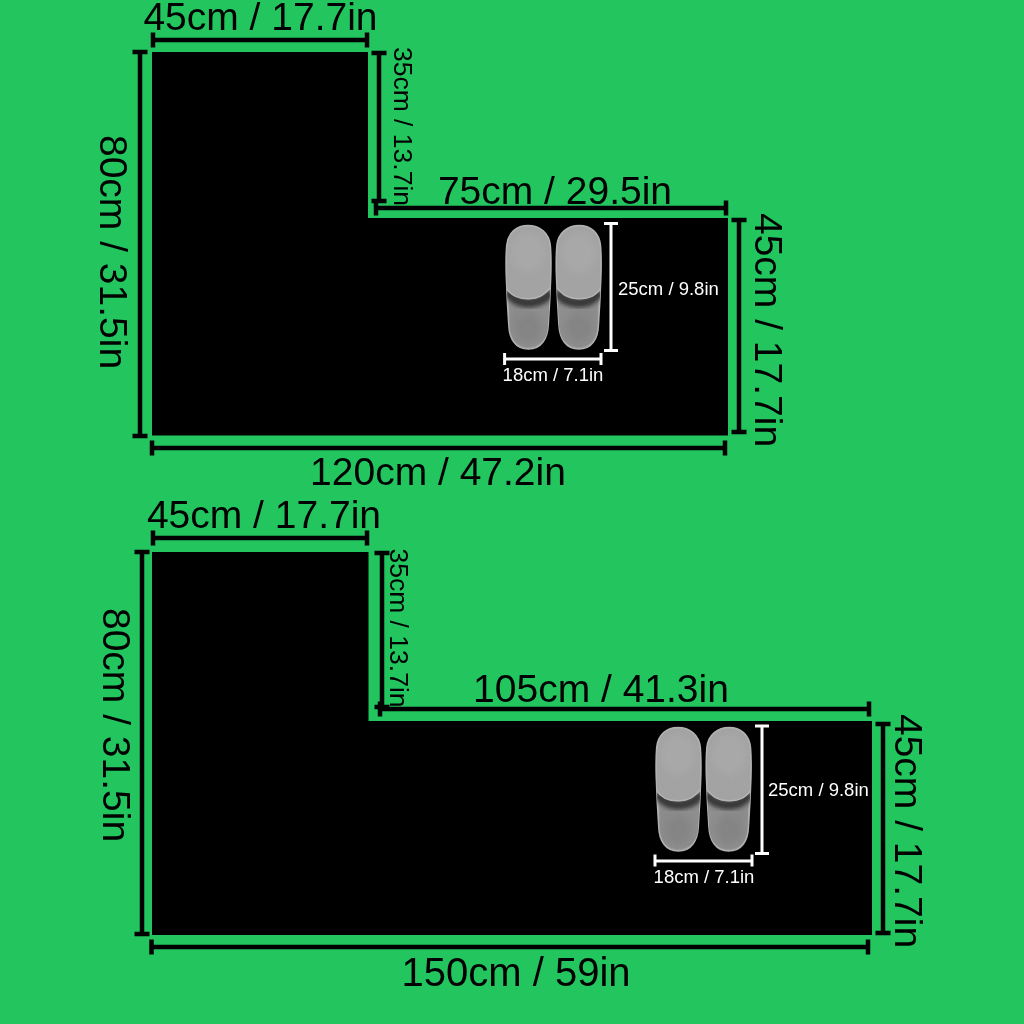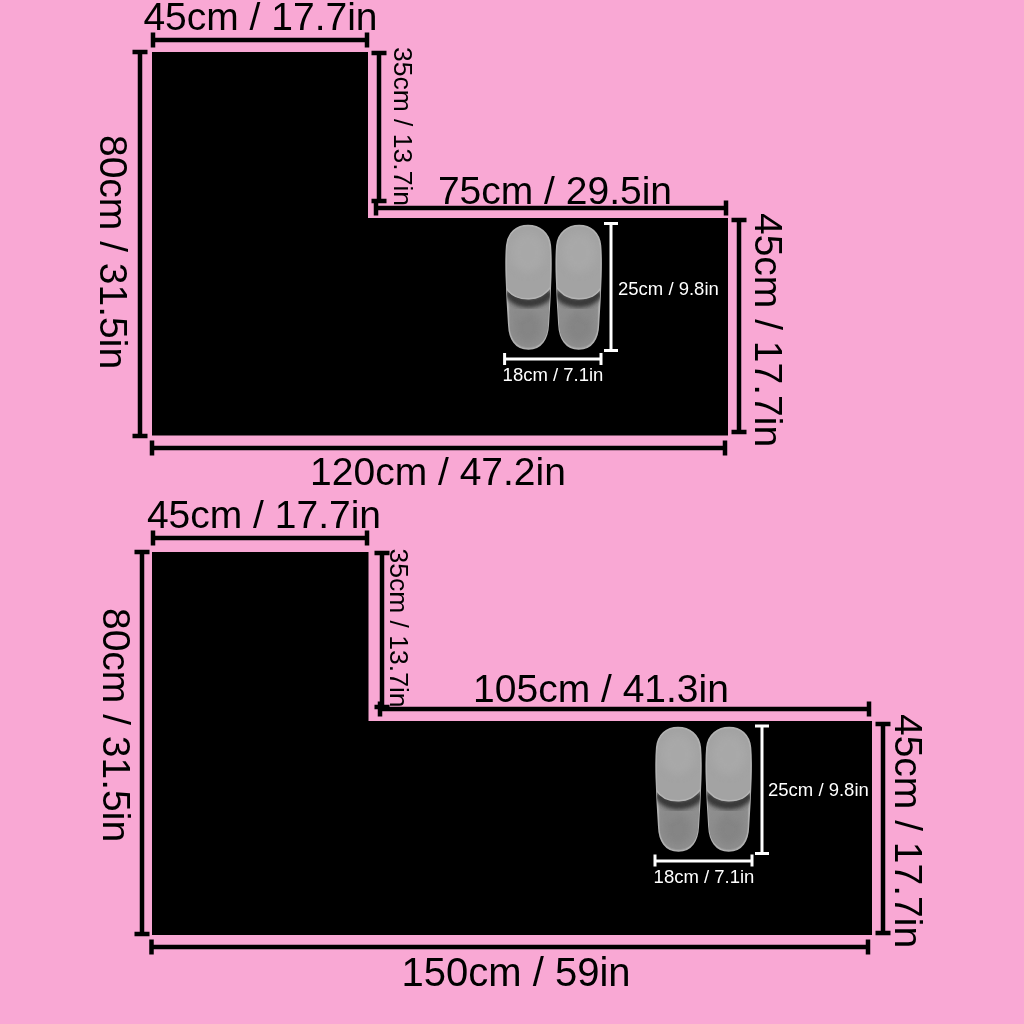--- a/index.html
+++ b/index.html
@@ -1,16 +1,16 @@
 <!DOCTYPE html>
 <html><head>
 <meta charset="utf-8">
 <style>
   html,body{margin:0;padding:0;background:#ffffff;}
-  .page{width:1024px;height:1024px;position:relative;background:#f9a8d4;}
+  .page{width:1024px;height:1024px;position:relative;background:#22c55e;}
   text{font-family:"Liberation Sans", sans-serif;fill:#000;}
   .wtx{fill:#fff;}
   .dim{stroke:#000;stroke-width:4.5;fill:none;}
   .wline{stroke:#fff;stroke-width:3;fill:none;}
 </style>
 </head>
 <body>
 
 <div class="page">
 <svg width="1024" height="1024" viewBox="0 0 1024 1024">

